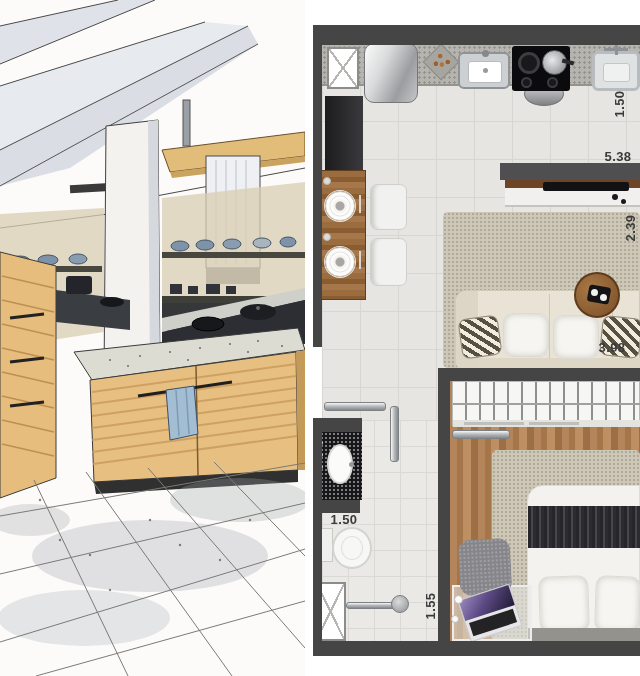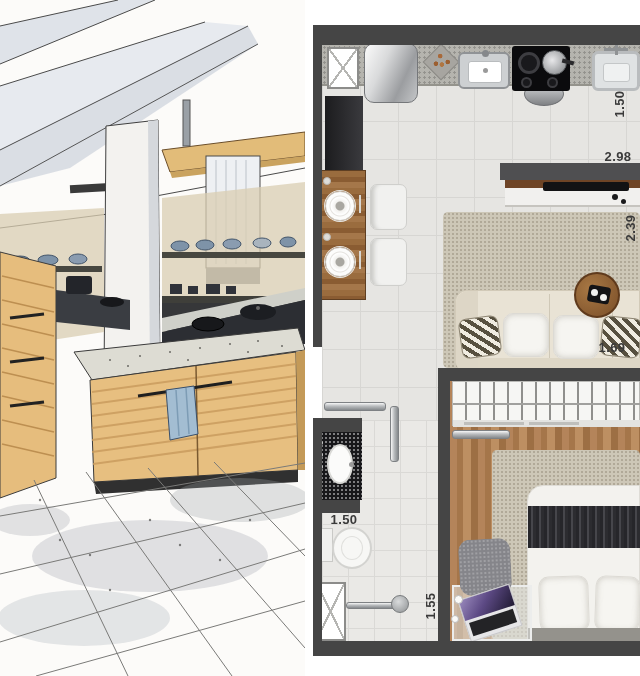--- a/index.html
+++ b/index.html
@@ -288,19 +288,19 @@
     <div class="abs chromeH" style="left:139px;top:405px;width:58px;height:9px"></div>
 
     <div class="abs wall" style="left:125px;top:343px;width:202px;height:13px"></div>
     <div class="abs wall" style="left:125px;top:343px;width:12px;height:273px"></div>
     <div class="abs wall" style="left:0;top:0;width:327px;height:20px"></div>
     <div class="abs wall" style="left:0;top:0;width:9px;height:322px"></div>
     <div class="abs wall" style="left:0;top:393px;width:9px;height:223px"></div>
     <div class="abs wall" style="left:0;top:616px;width:327px;height:15px"></div>
 
     <div class="abs dim rot" style="left:287px;top:71px;width:40px;height:16px">1.50</div>
-    <div class="abs dim" style="left:285px;top:124px;width:40px;height:16px">2.98</div>
+    <div class="abs dim" style="left:285px;top:124px;width:40px;height:16px">5.38</div>
     <div class="abs dim rot" style="left:298px;top:195px;width:40px;height:16px">2.39</div>
-    <div class="abs dim" style="left:279px;top:315px;width:40px;height:16px">1.69</div>
+    <div class="abs dim" style="left:279px;top:315px;width:40px;height:16px">3.98</div>
     <div class="abs dim" style="left:11px;top:487px;width:40px;height:16px">1.50</div>
     <div class="abs dim rot" style="left:98px;top:573px;width:40px;height:16px">1.55</div>
   </div>
 </div>
 
 </body></html>

